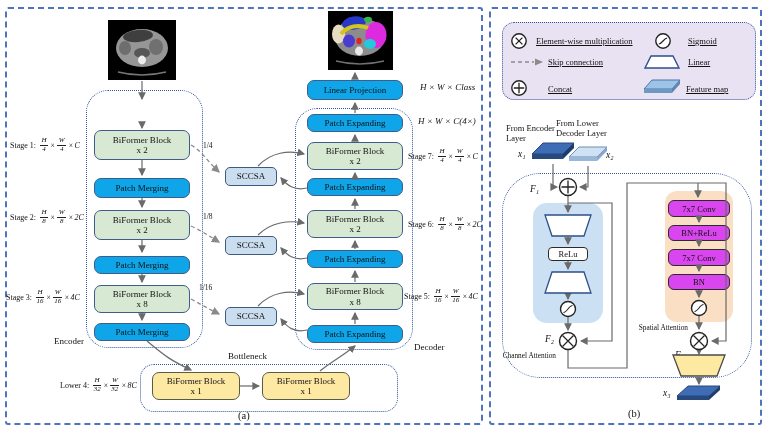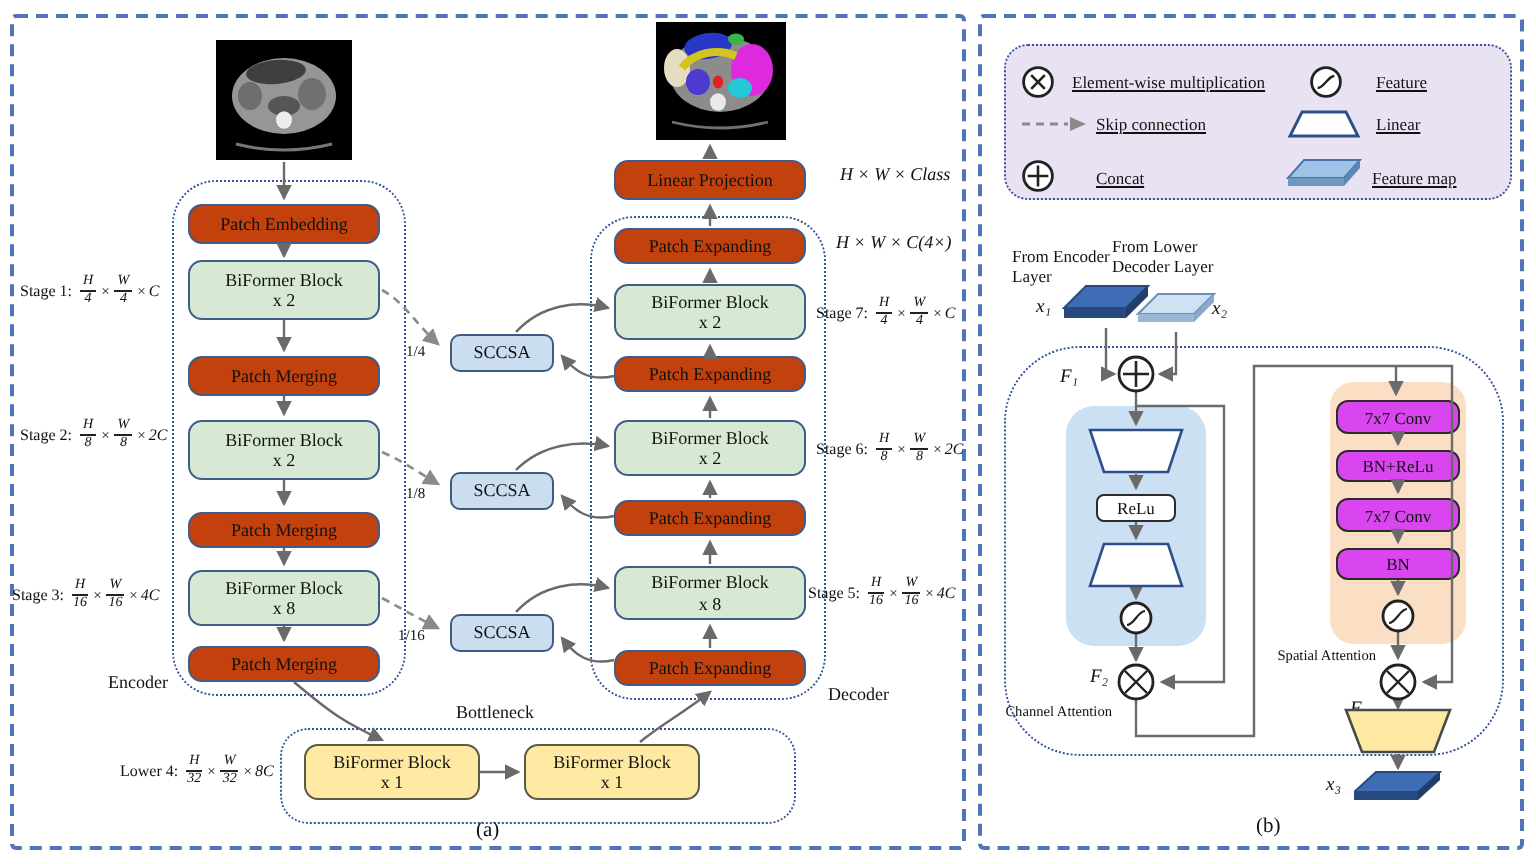--- a/index.html
+++ b/index.html
@@ -3,36 +3,36 @@
 <meta charset="utf-8">
 <style>
   html,body{margin:0;padding:0;background:#fff;}
   #stage{position:relative;width:768px;height:432px;background:#fff;
          font-family:"Liberation Serif",serif;color:#111;overflow:hidden;}
   *{box-sizing:border-box;}
   .abs{position:absolute;}
   .panel{position:absolute;border:2px dashed #4f74bd;border-radius:3px;background:#fff;}
   .dotted{position:absolute;border:1.6px dotted #33549c;background:transparent;}
   .box{position:absolute;display:flex;flex-direction:column;align-items:center;justify-content:center;
-       border:1.3px solid #3f5c8a;border-radius:7px;background:#c2410c;font-size:9px;line-height:1.15;
+       border:1.3px solid #3f5c8a;border-radius:7px;background:#0ea5e9;font-size:9px;line-height:1.15;
        text-align:center;white-space:nowrap;}
   .green{background:#d8e9d3;}
   .yellow{background:#fee9a2;border-color:#5a5a46;}
   .bluebox{background:#cbdeef;border-color:#3d5a80;border-radius:5px;}
   .lav{background:#e9e2f2;border:1.6px dotted #33549c;border-radius:12px;}
   .stage-row{position:absolute;display:flex;align-items:center;gap:1px;font-size:8px;white-space:nowrap;}
   .stage-row .nm{font-style:normal;margin-right:2px;}
   .stage-row .it{font-style:italic;}
   .fr{display:inline-flex;flex-direction:column;align-items:center;font-size:7px;line-height:1.05;
       font-style:italic;margin:0 1px;}
   .fr .n{border-bottom:0.9px solid #222;padding:0 1.5px;}
   .tms{font-style:normal;font-size:7.5px;margin:0 0.5px;}
   .dim{position:absolute;font-style:italic;font-size:9px;white-space:nowrap;}
   .cap{position:absolute;font-size:10.5px;}
-  .sk{position:absolute;font-size:7.5px;margin-top:30px;}
+  .sk{position:absolute;font-size:7.5px;}
   .small-lbl{position:absolute;font-size:9px;white-space:nowrap;}
   .ann{position:absolute;font-size:8.5px;line-height:1.15;white-space:nowrap;}
   .mathlbl{position:absolute;font-style:italic;font-size:9.5px;white-space:nowrap;}
   .att{position:absolute;font-size:7.3px;text-align:right;white-space:nowrap;}
   .traplbl{position:absolute;display:flex;align-items:center;justify-content:center;
            font-style:italic;font-size:8px;white-space:nowrap;}
   .mini{position:absolute;display:flex;align-items:center;justify-content:center;
         border:1.2px solid #2b2b2b;border-radius:4px;background:#fff;font-size:8.5px;white-space:nowrap;}
   .convbox{position:absolute;display:flex;align-items:center;justify-content:center;
            border:1.2px solid #2b2b2b;border-radius:6px;background:#d946ef;font-size:8.5px;white-space:nowrap;}
@@ -76,23 +76,20 @@
     <ellipse cx="48" cy="24" rx="10.5" ry="13" fill="#dd2adf"></ellipse>
     <ellipse cx="10.5" cy="23" rx="6.5" ry="9.5" fill="#e6dcc2"></ellipse>
     <path d="M13,23 C19,15 31,13 40,17" stroke="#d4c41e" stroke-width="4" fill="none"></path>
     <ellipse cx="21" cy="30" rx="6" ry="6.5" fill="#4b3bd0"></ellipse>
     <ellipse cx="42" cy="33" rx="6" ry="5" fill="#25c8d8"></ellipse>
     <ellipse cx="31" cy="30" rx="2.6" ry="3.2" fill="#e02222"></ellipse>
     <ellipse cx="31" cy="40" rx="4" ry="4.4" fill="#e9e9e9"></ellipse>
     <path d="M8,50 Q32,56 56,50" stroke="#707070" stroke-width="1.4" fill="none"></path>
   </svg>
 
-  <div class="box" style="left:94px;top:102px;width:96px;height:20px;">
-      <span>Patch Embedding</span>
-    </div>
   <div class="box green" style="left:94px;top:130px;width:96px;height:30px;">
     <span>BiFormer Block</span>
     <span>x 2</span>
   </div>
   <div class="box" style="left:94px;top:178px;width:96px;height:20px;">
       <span>Patch Merging</span>
     </div>
   <div class="box green" style="left:94px;top:210px;width:96px;height:30px;">
     <span>BiFormer Block</span>
     <span>x 2</span>
@@ -271,21 +268,21 @@
   <svg class="abs" style="left:510px;top:32px;" width="18" height="18" viewBox="0 0 18 18">
     <circle cx="9" cy="9" r="7.2" fill="#fff" stroke="#222" stroke-width="1.4"></circle>
     <path d="M5.6,5.6 L12.4,12.4 M12.4,5.6 L5.6,12.4" stroke="#222" stroke-width="1.3"></path>
   </svg>
   <div class="leg-lbl" style="left:536px;top:36px;">Element-wise multiplication</div>
 
   <svg class="abs" style="left:654px;top:32px;" width="18" height="18" viewBox="0 0 18 18">
     <circle cx="9" cy="9" r="7.2" fill="#fff" stroke="#222" stroke-width="1.4"></circle>
     <path d="M4.8,12 C8,12 10,6 13.2,6" stroke="#222" stroke-width="1.2" fill="none"></path>
   </svg>
-  <div class="leg-lbl" style="left:688px;top:36px;">Feature</div>
+  <div class="leg-lbl" style="left:688px;top:36px;">Sigmoid</div>
 
   <svg class="abs" style="left:510px;top:57px;" width="34" height="10" viewBox="0 0 34 10">
     <path d="M1,5 L24,5" stroke="#8a8a8a" stroke-width="1.4" stroke-dasharray="4 3" fill="none"></path>
     <path d="M25,1.5 L33,5 L25,8.5 z" fill="#8a8a8a"></path>
   </svg>
   <div class="leg-lbl" style="left:548px;top:57px;">Skip connection</div>
 
   <svg class="abs" style="left:644px;top:55px;" width="36" height="14" viewBox="0 0 36 14">
     <polygon points="7,1 29,1 35,13 1,13" fill="#fff" stroke="#2d4f8a" stroke-width="1.4"></polygon>
   </svg>

